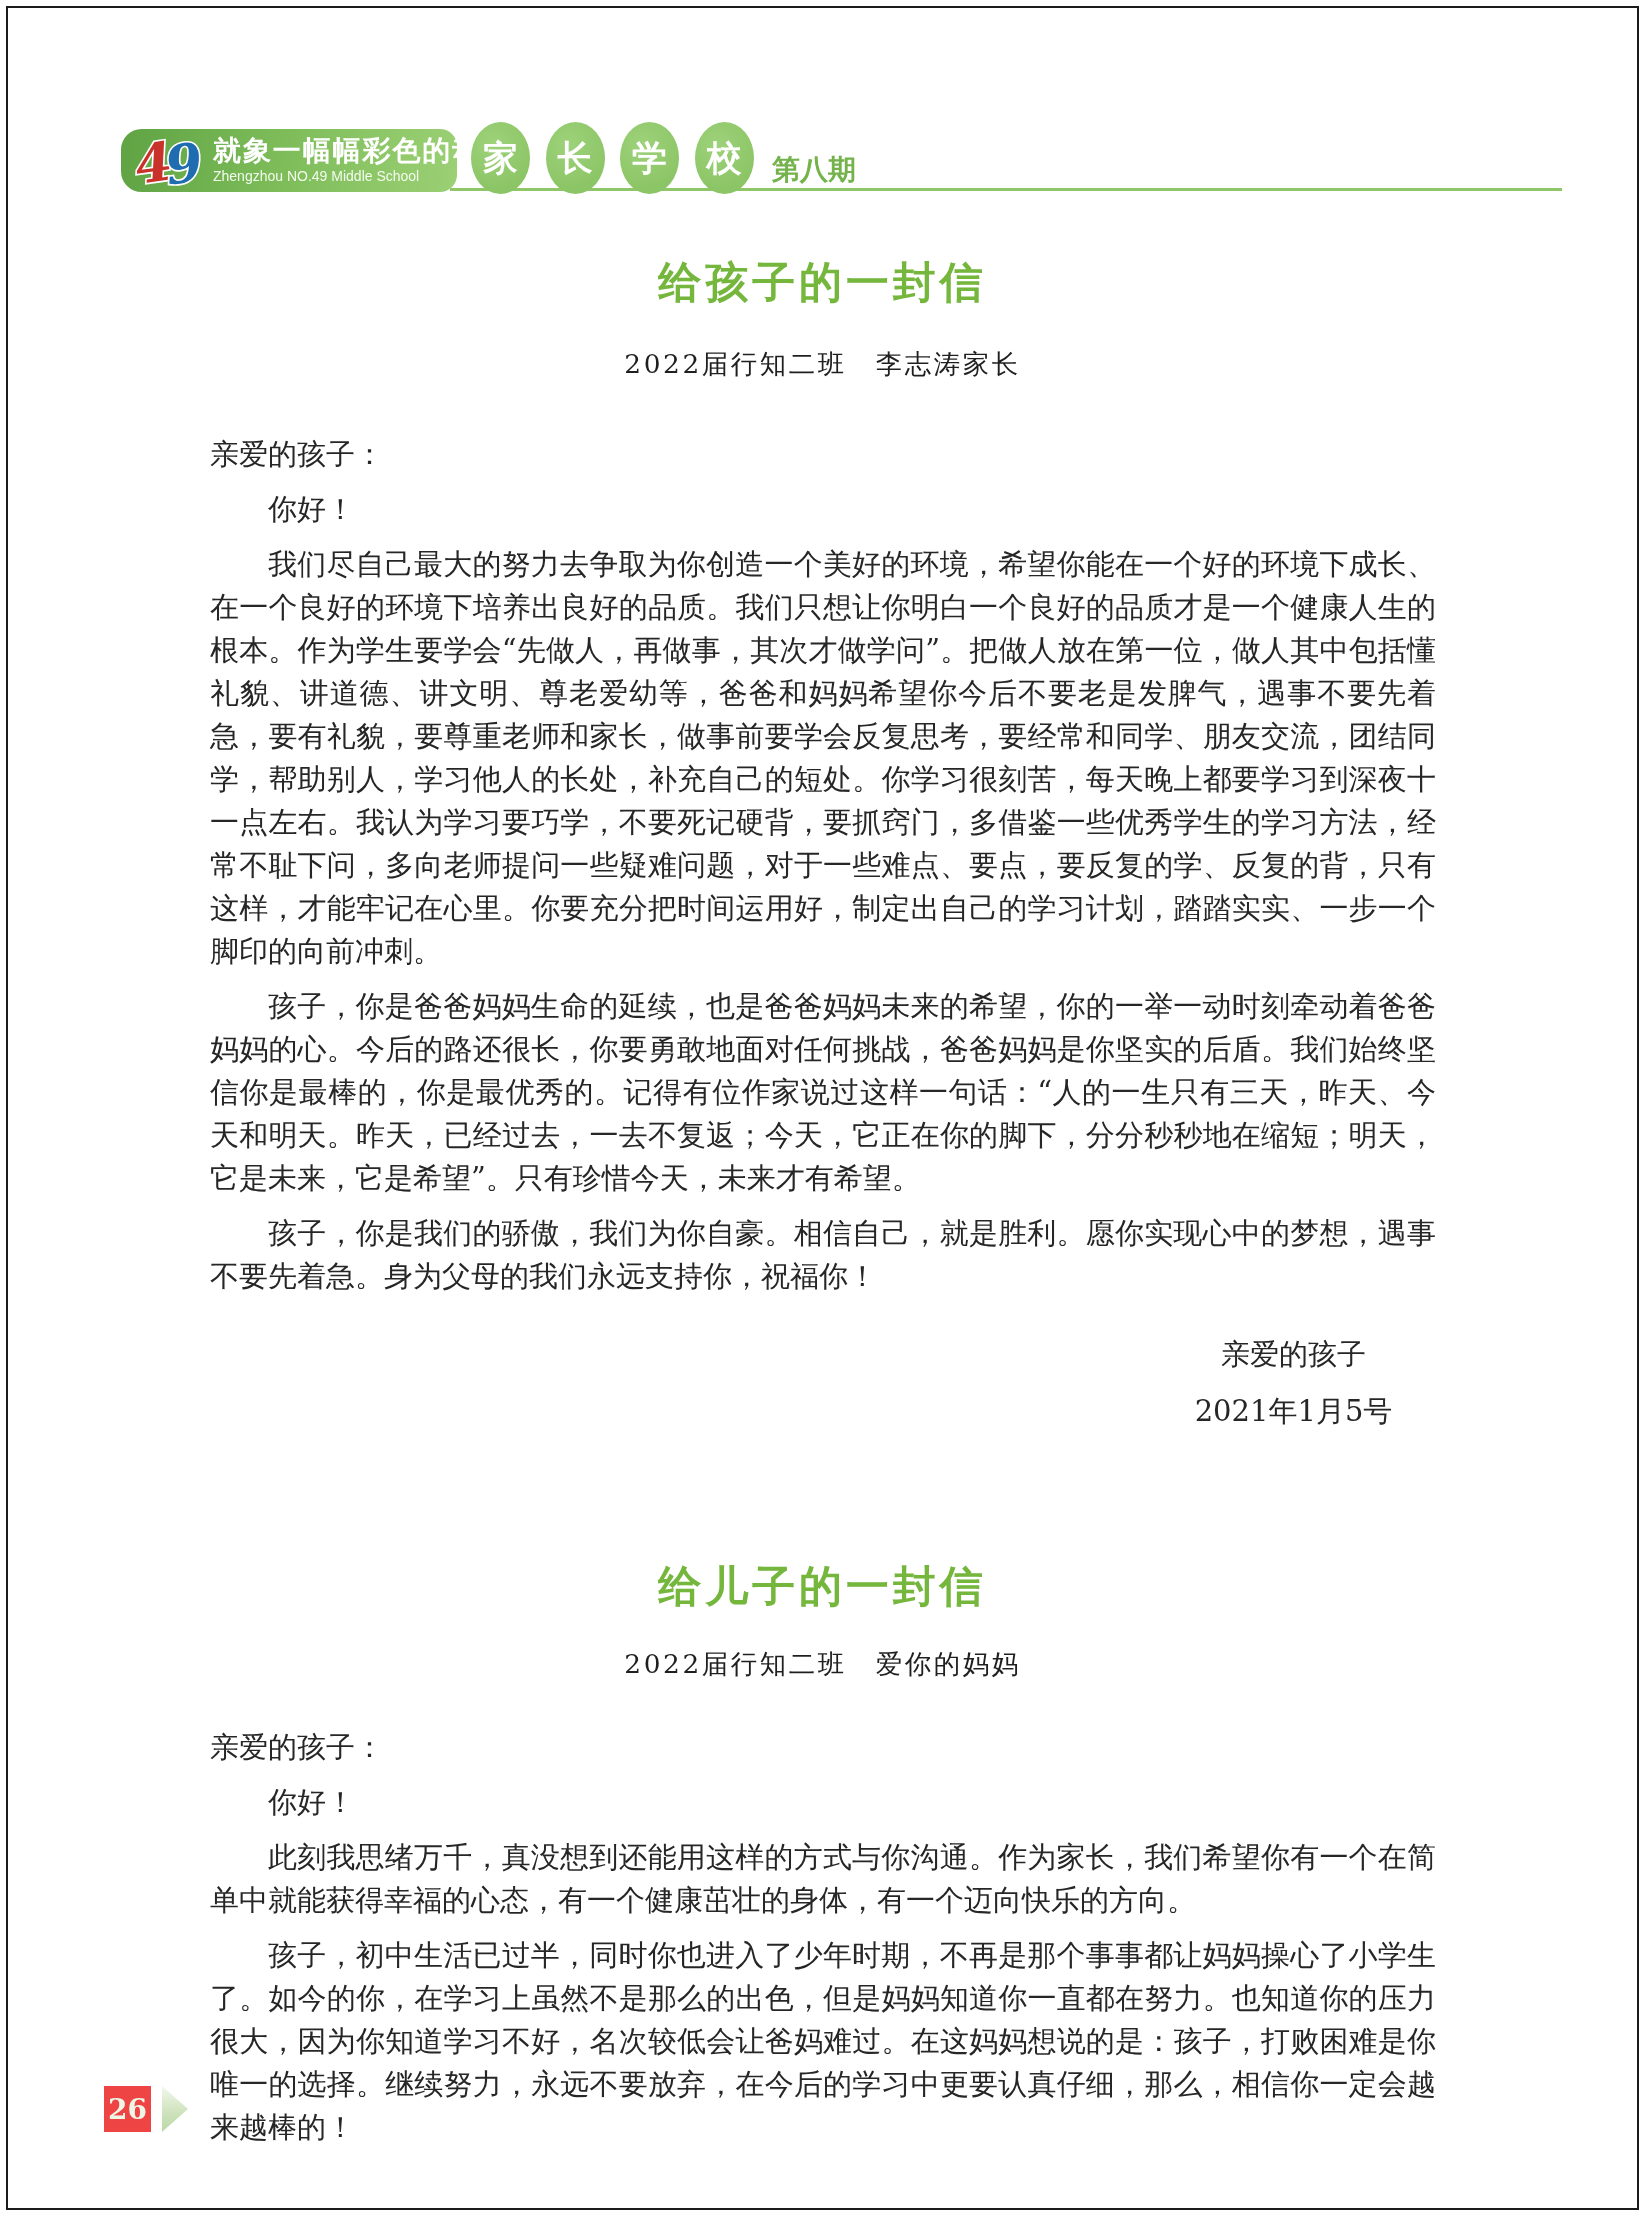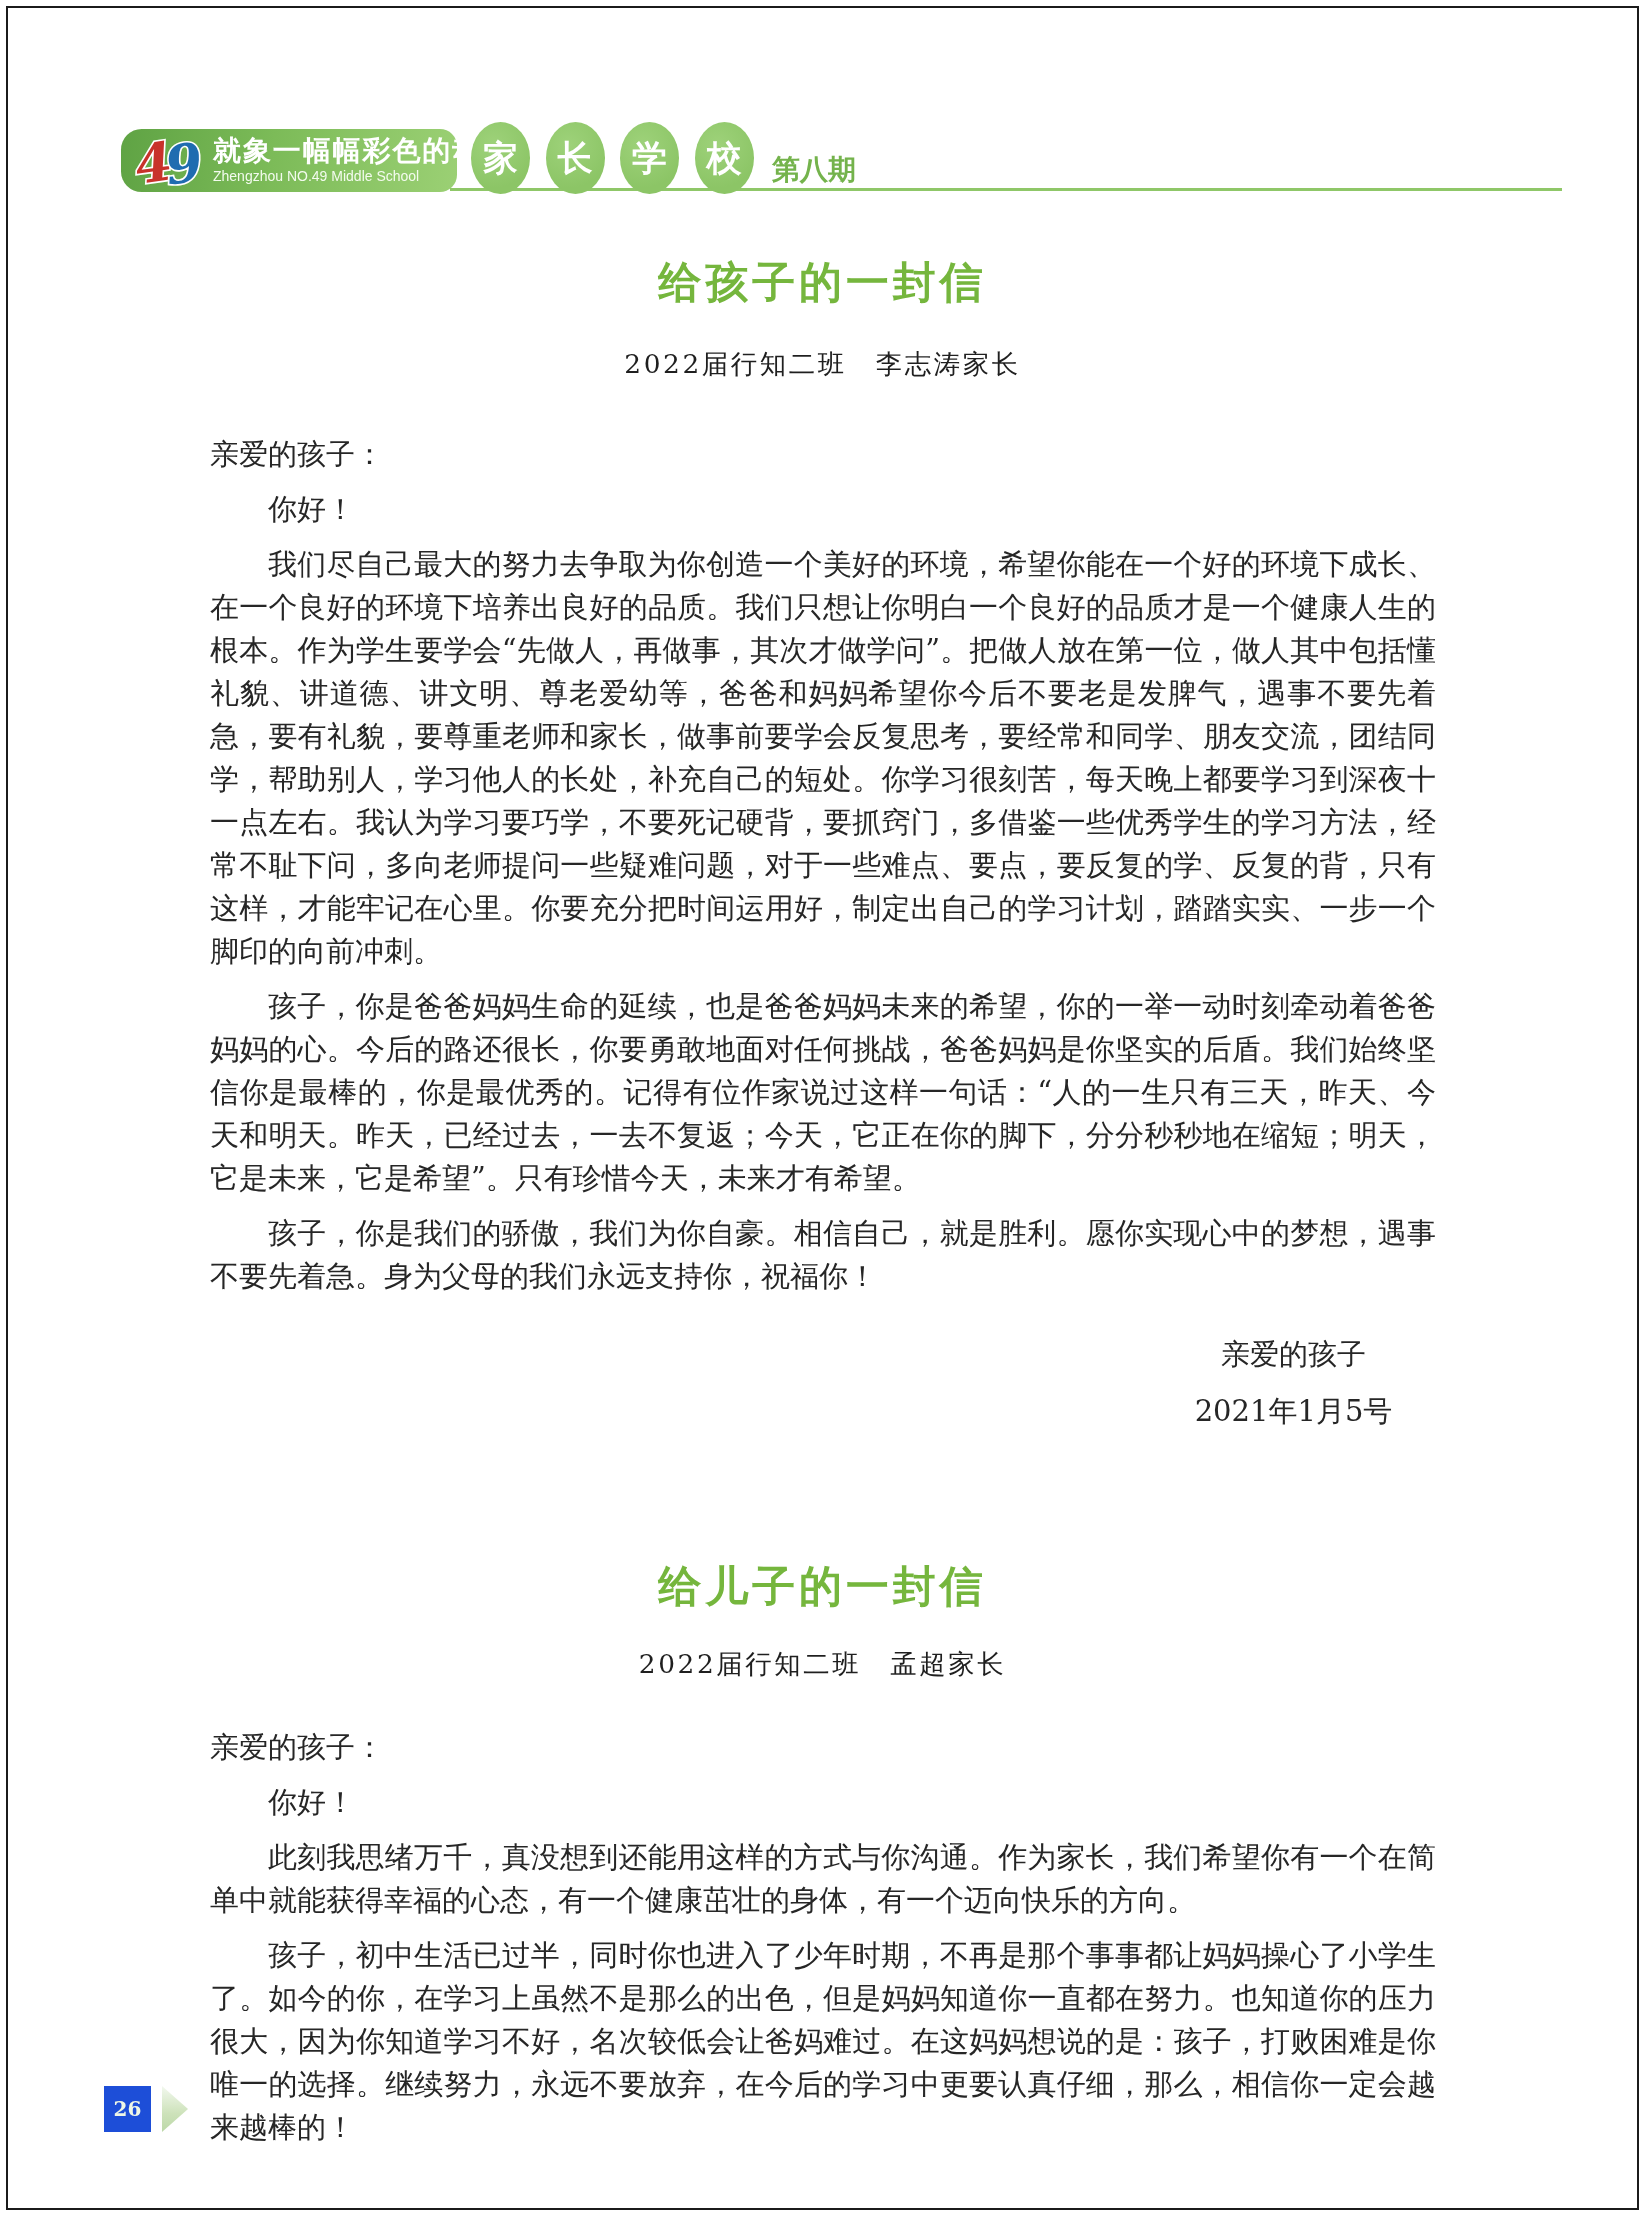--- a/index.html
+++ b/index.html
@@ -63,22 +63,22 @@
   .salutation{text-indent:0;}
 
   .signature{
     margin:34px 0 0 auto; width:309px; text-align:center;
   }
   .signature p{text-align:center; line-height:45px;}
 
   
   .pagenum{
     position:absolute; left:104px; top:2086px; width:47px; height:46px;
-    background:#1d4ed8; color:#eef6e6; display:flex; align-items:center; justify-content:center;
-    font-family:"DejaVu Serif", serif; font-weight:bold; font-size:20px;
+    background:#ef4444; color:#eef6e6; display:flex; align-items:center; justify-content:center;
+    font-family:"DejaVu Serif", serif; font-weight:bold; font-size:28px;
   }
   .pagenum-arrow{
     position:absolute; left:162px; top:2086px; width:26px; height:46px;
     clip-path:polygon(0 0, 100% 50%, 0 100%);
     background:linear-gradient(to bottom, #f2f8ee 0%, #cde2ba 60%, #bcd8a8 100%);
   }
 </style>
 </head>
 <body>
 
@@ -121,21 +121,21 @@
         </div>
       <div class="signature">
         <p>亲爱的孩子</p>
         <p>2021年1月5号</p>
       </div>
     </div>
   </section>
 
   <section>
     <h1 class="ltr-title l2-title">给儿子的一封信</h1>
-    <div class="ltr-byline l2-byline">2022届行知二班　孟超家长</div>
+    <div class="ltr-byline l2-byline">2022届行知二班　爱你的妈妈</div>
     <div class="ltr-body l2-body">
       <p class="salutation">亲爱的孩子：</p>
       <p class="para">你好！</p>
       <div>
           <p class="para">此刻我思绪万千，真没想到还能用这样的方式与你沟通。作为家长，我们希望你有一个在简单中就能获得幸福的心态，有一个健康茁壮的身体，有一个迈向快乐的方向。</p>
           <p class="para">孩子，初中生活已过半，同时你也进入了少年时期，不再是那个事事都让妈妈操心了小学生了。如今的你，在学习上虽然不是那么的出色，但是妈妈知道你一直都在努力。也知道你的压力很大，因为你知道学习不好，名次较低会让爸妈难过。在这妈妈想说的是：孩子，打败困难是你唯一的选择。继续努力，永远不要放弃，在今后的学习中更要认真仔细，那么，相信你一定会越来越棒的！</p>
         </div>
     </div>
   </section>
 

